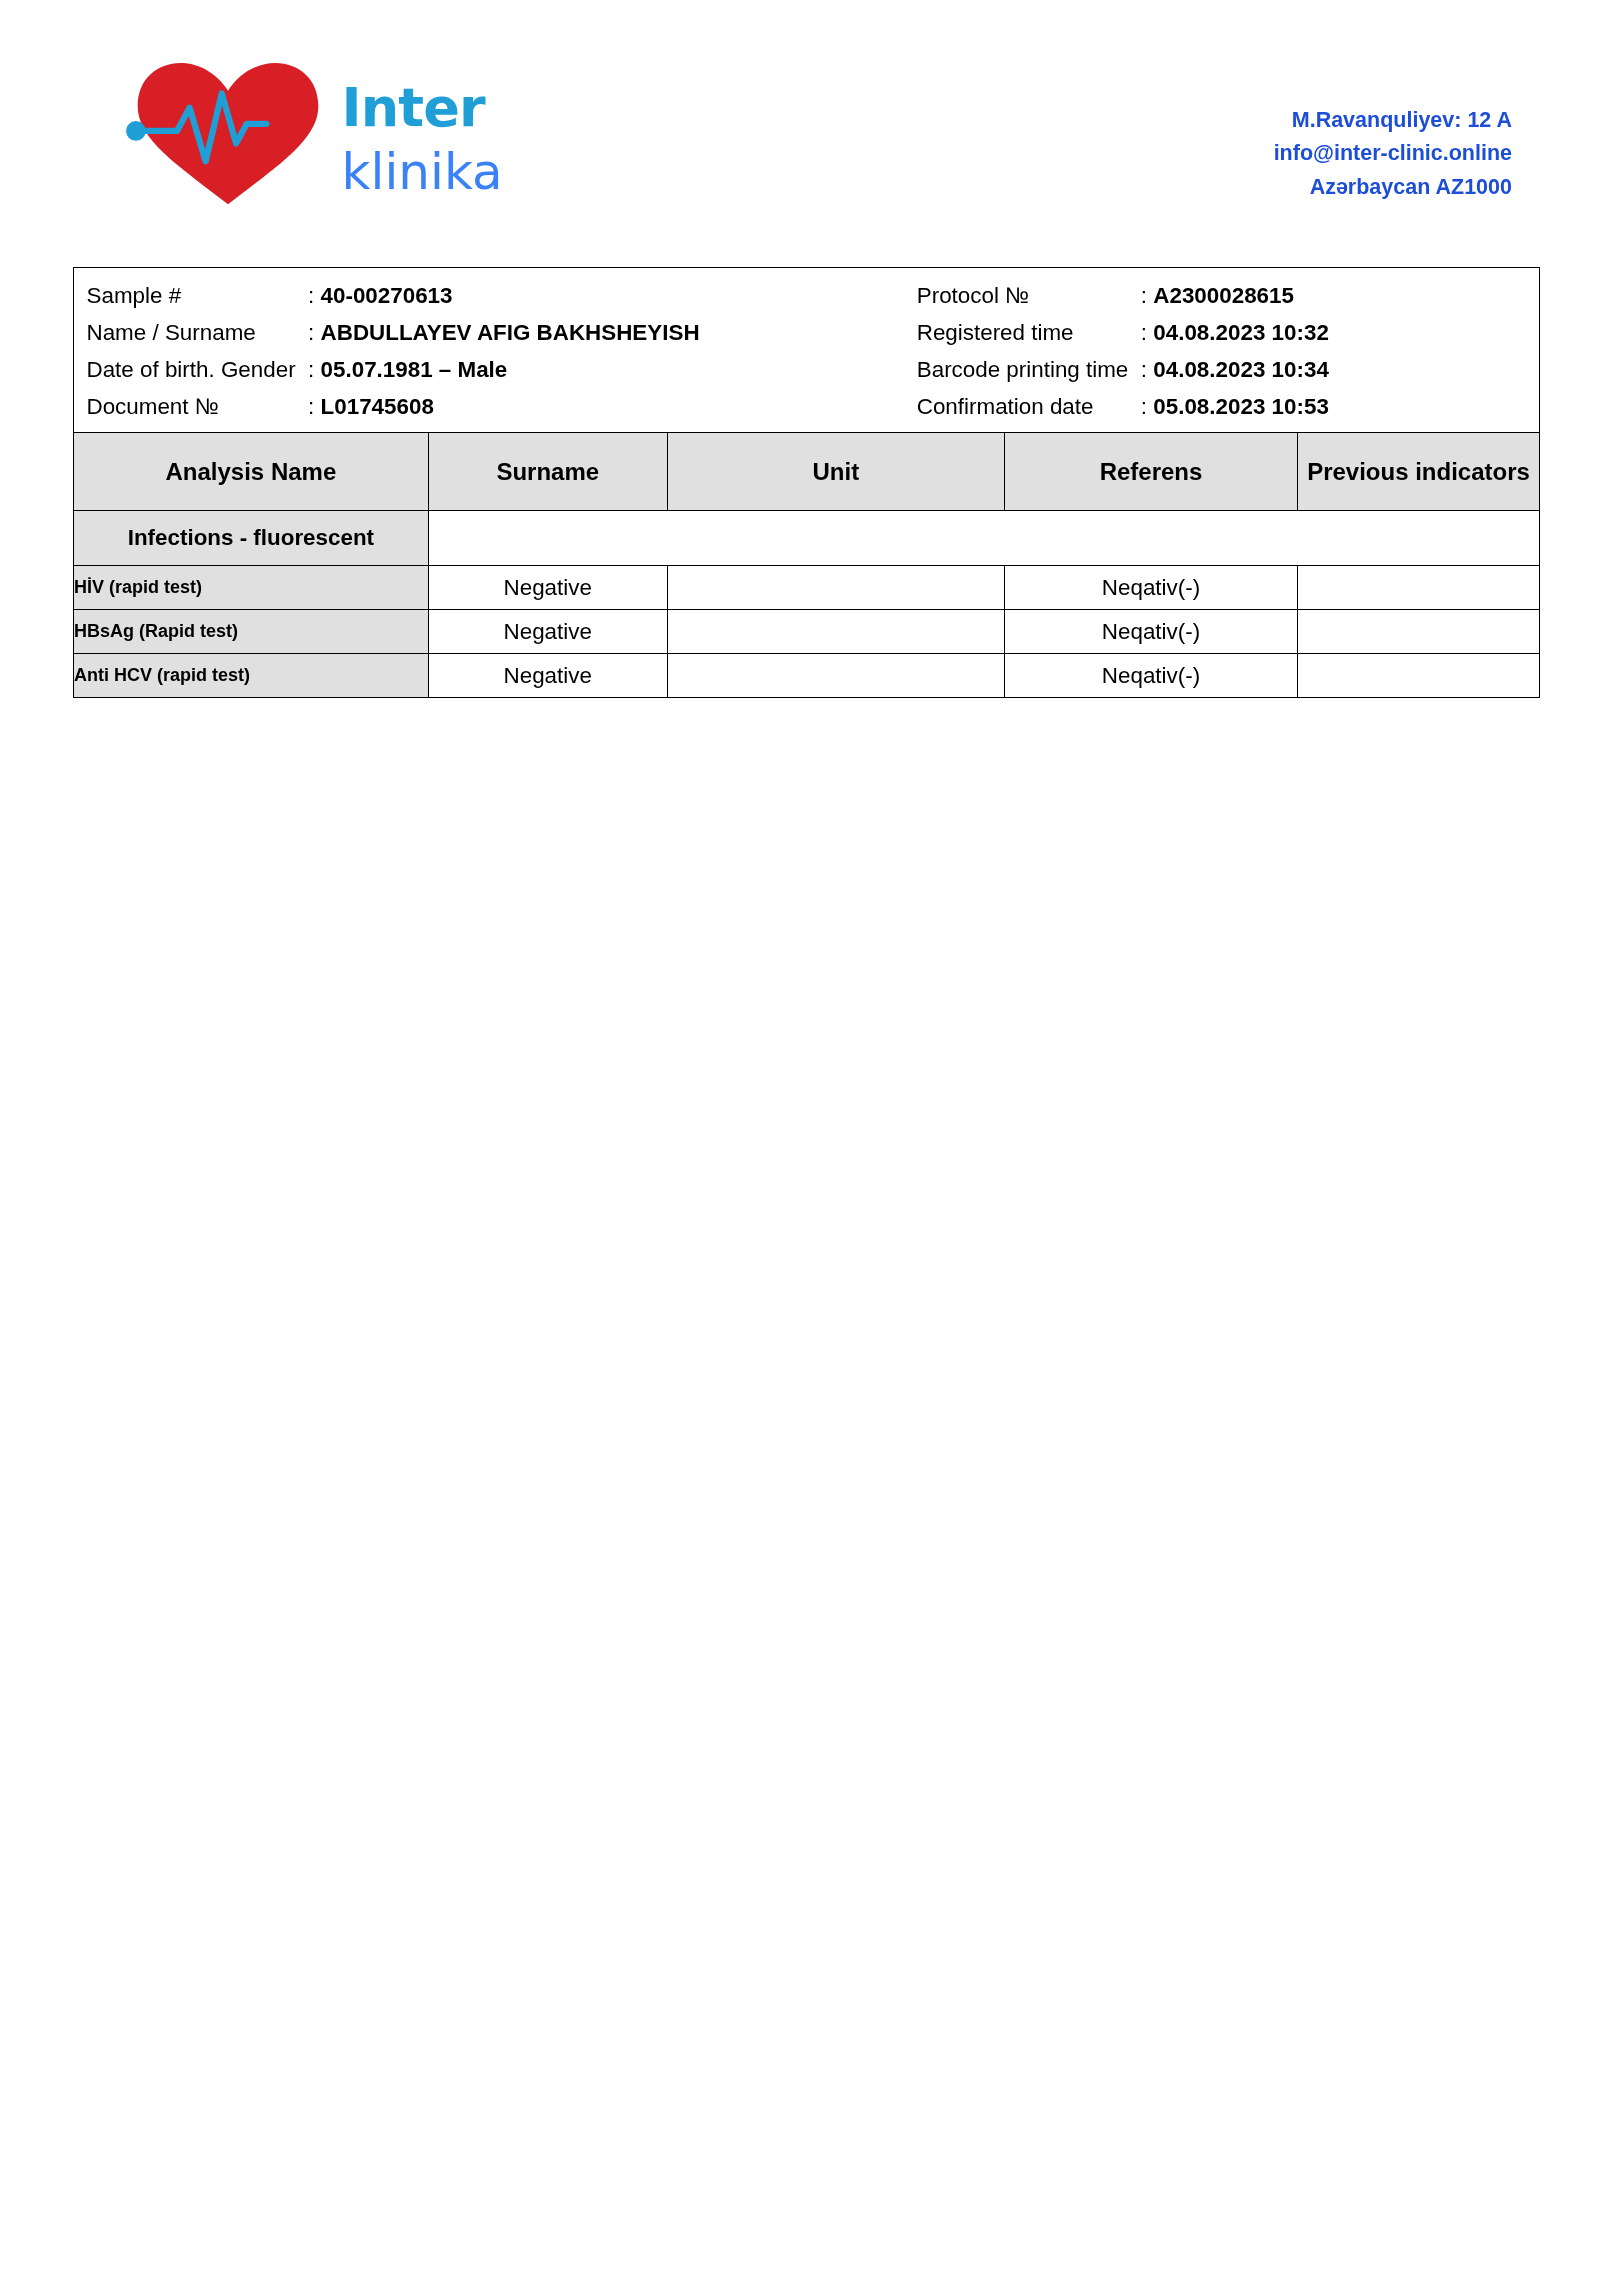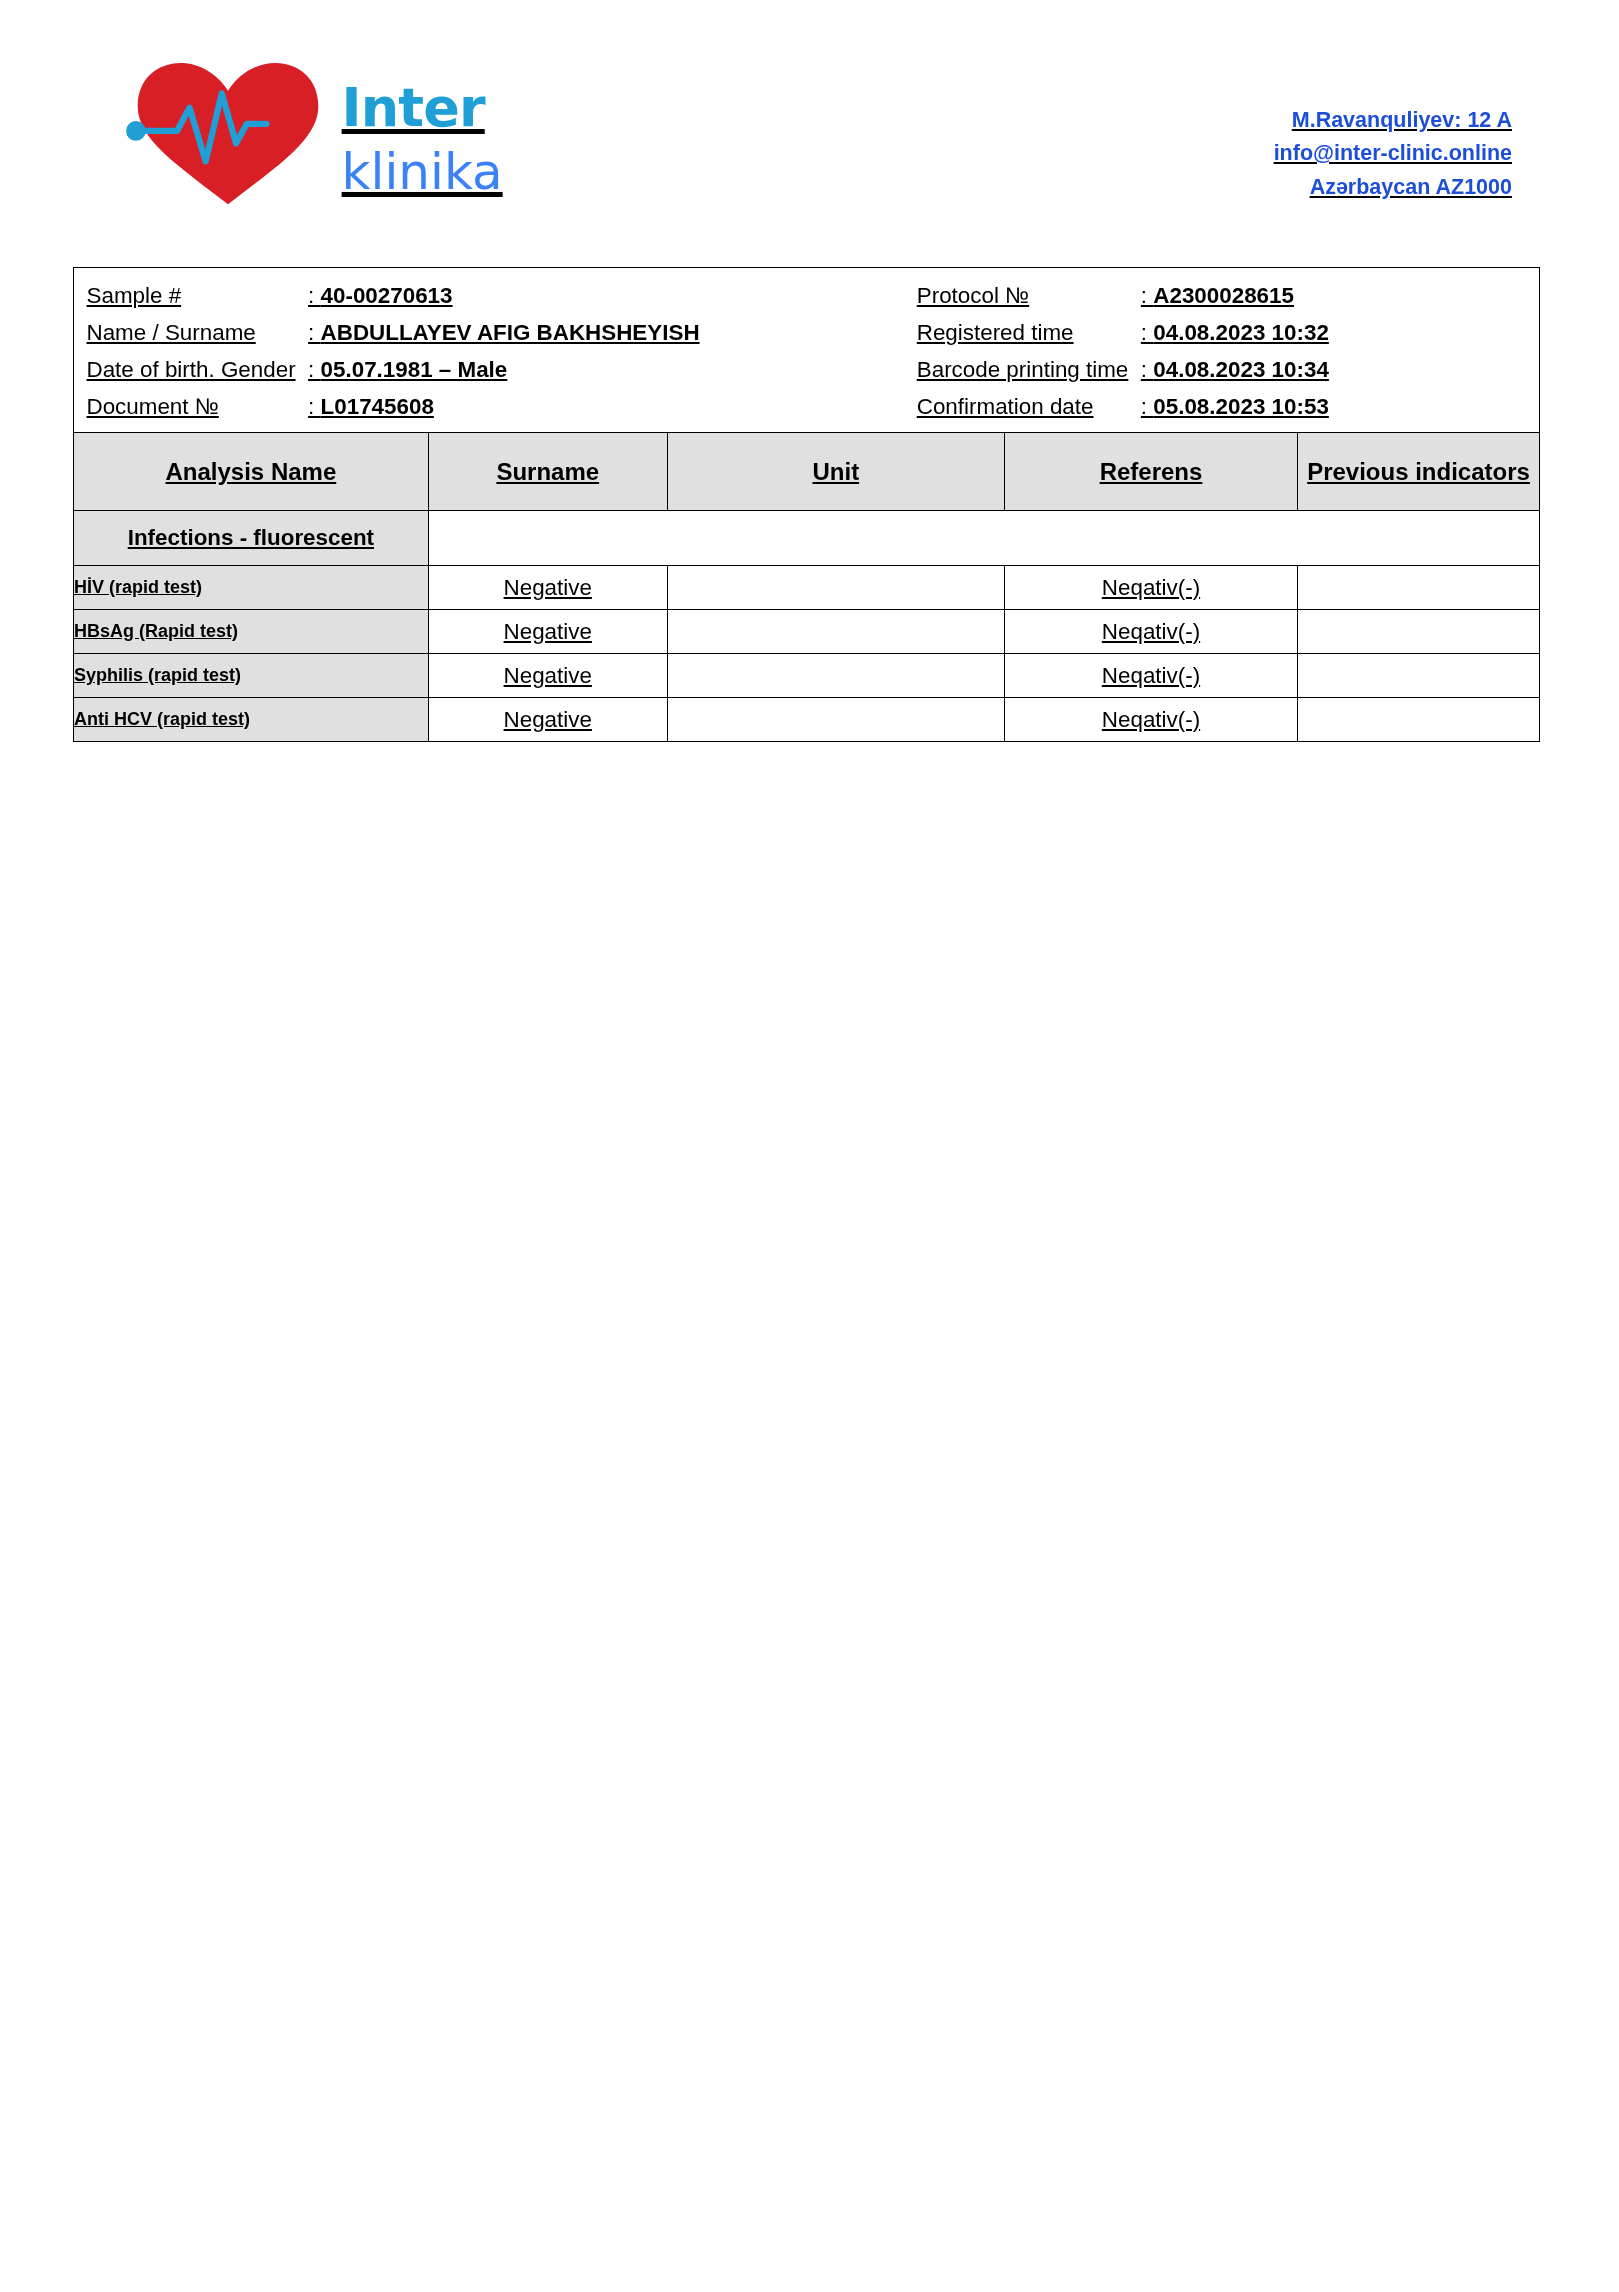--- a/index.html
+++ b/index.html
@@ -13,21 +13,20 @@
     font-family: "Liberation Sans", sans-serif;
     color: #000000;
     position: relative;
   }
   .page {
     position: relative;
     width: 1619px;
     height: 1805px;
     box-sizing: border-box;
     padding: 0;
-    text-decoration: underline;
   }
 
   
   .header {
     display: flex;
     align-items: flex-start;
     justify-content: space-between;
     padding: 54px 107px 0 125px;
     box-sizing: border-box;
   }
@@ -261,27 +260,20 @@
         </tr>
 
         <tr>
           <td class="analyte">HBsAg (Rapid test)</td>
           <td class="cell">Negative</td>
           <td class="cell"></td>
           <td class="cell">Neqativ(-)</td>
           <td class="cell"></td>
         </tr>
 
-        <tr>
-          <td class="analyte">Syphilis (rapid test)</td>
-          <td class="cell">Negative</td>
-          <td class="cell"></td>
-          <td class="cell">Neqativ(-)</td>
-          <td class="cell"></td>
-        </tr>
 
         <tr>
           <td class="analyte">Anti HCV (rapid test)</td>
           <td class="cell">Negative</td>
           <td class="cell"></td>
           <td class="cell">Neqativ(-)</td>
           <td class="cell"></td>
         </tr>
       </tbody>
     </table>

